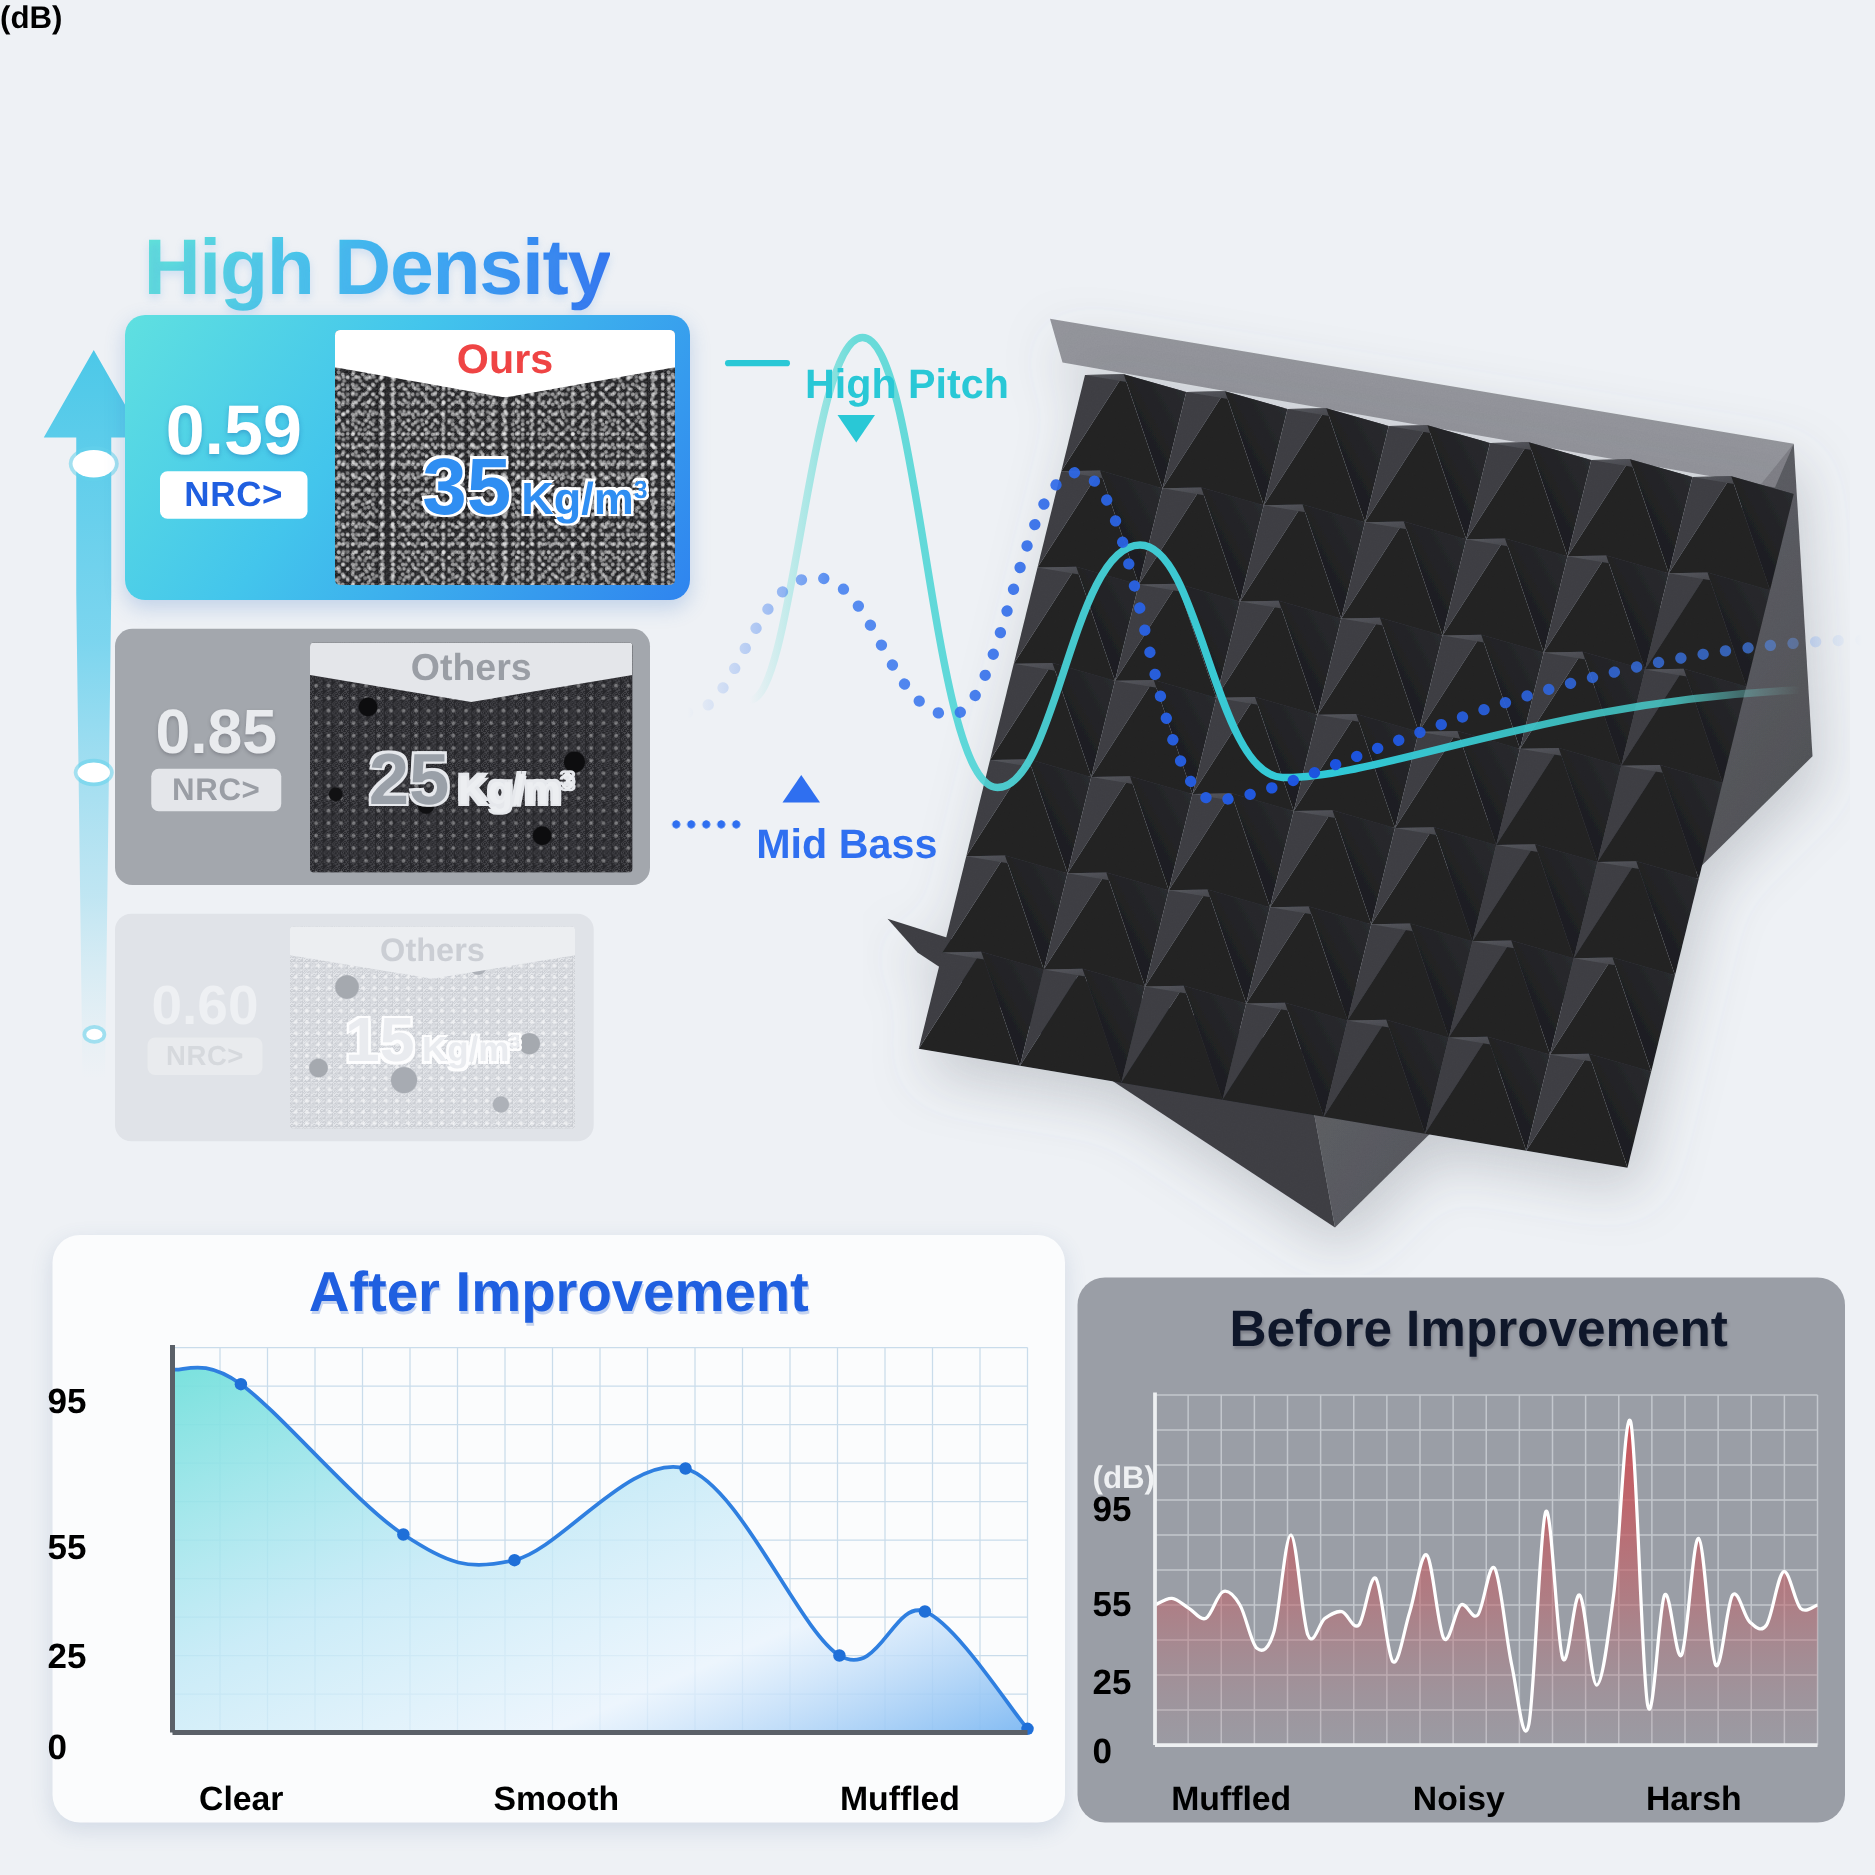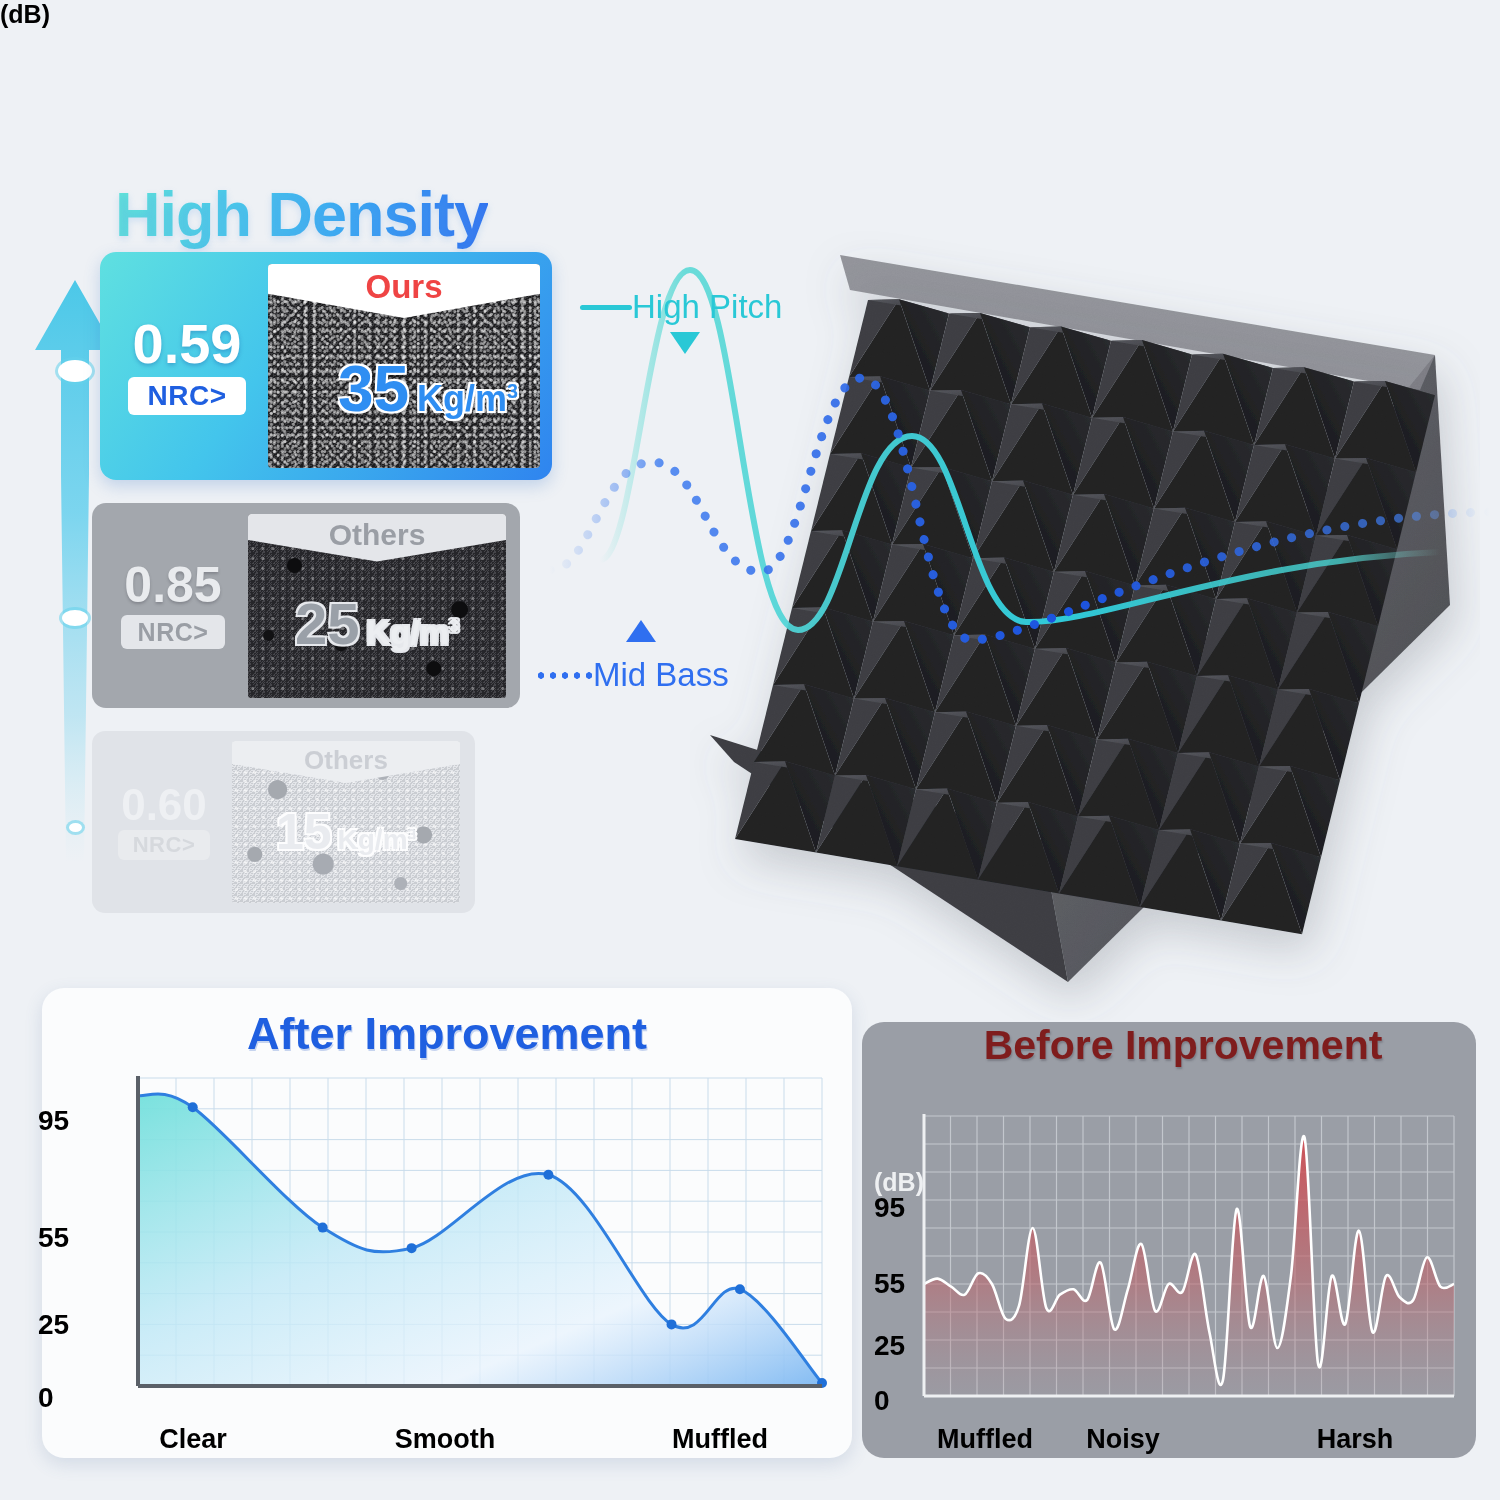--- a/index.html
+++ b/index.html
@@ -142,21 +142,21 @@
       radial-gradient(circle at 50% 50%, rgba(255,255,255,.6) 0 1px, transparent 2px),
       repeating-conic-gradient(from 0deg at 50% 50%, #c7cad0 0% 3%, #e4e6ea 3% 6%),
       #d3d6db;
     background-size:100% 100%,100% 100%,100% 100%,100% 100%,100% 100%,100% 100%,9px 9px,6px 6px,100% 100%;
   }
   #dcard-o15 .foam .banner { height:42px; background:#eceef1; color:#c9ccd2; font-size:26px; }
   #dcard-o15 .dens { top:62px; font-size:50px; color:#e9ebef; text-shadow:-2px -2px 0 #fff,2px -2px 0 #fff,-2px 2px 0 #fff,2px 2px 0 #fff; }
   #dcard-o15 .dens .unit { font-size:28px; margin-left:6px; }
 
   
-  .legend { position:absolute; display:flex; align-items:center; font-weight:normal; white-space:nowrap; }
+  .legend { position:absolute; display:flex; gap:12px; font-weight:bold; white-space:nowrap; }
   #legend-high-pitch { left:580px; top:288px; font-size:33px; color:#29c8d6; }
   #legend-high-pitch .dash { width:52px; height:5px; background:#29c8d6; border-radius:3px; }
   #legend-mid-bass { left:535px; top:656px; font-size:33px; color:#2f6ff0; }
   #legend-mid-bass .dots {
     width:58px; height:7px;
     background-image:radial-gradient(circle,#2f6ff0 0 3px,transparent 3.5px);
     background-size:12px 7px; background-repeat:repeat-x;
   }
 
   
@@ -173,22 +173,22 @@
   #chart-after .chart-title {
     text-align:center; padding-top:20px;
     font-size:45px; font-weight:bold; color:#1f5fe0;
     text-shadow:1px 2px 0 rgba(40,90,200,.25);
   }
   #chart-before {
     left:862px; top:1022px; width:614px; height:436px;
     background:#9a9ea6; border-radius:22px;
   }
   #chart-before .chart-title {
-    text-align:center; 
-    font-size:41px; font-weight:bold; color:#7f1d1d;
+    text-align:center; padding-top:18px;
+    font-size:41px; font-weight:bold; color:#0f172a;
     text-shadow:1px 2px 2px rgba(70,70,80,.35);
     margin-left:28px;
   }
   .yunit { position:absolute; font-size:25px; font-weight:bold; }
   .ytick { position:absolute; font-size:28px; font-weight:bold; text-align:right; }
   .xtick { position:absolute; font-size:27px; font-weight:bold; text-align:center; }
 </style>
 </head>
 <body>
 
@@ -652,16 +652,16 @@
       <line x1="62" y1="8" x2="62" y2="290" stroke="#eef0f2" stroke-width="3"></line>
       <line x1="62" y1="290" x2="592" y2="290" stroke="#eef0f2" stroke-width="3"></line>
     </svg>
   </div>
   <div class="yunit" style="left:874px;top:1168px;color:#eef0f2">(dB)</div>
   <div class="ytick" style="left:874px;top:1192px">95</div>
   <div class="ytick" style="left:874px;top:1268px">55</div>
   <div class="ytick" style="left:874px;top:1330px">25</div>
   <div class="ytick" style="left:874px;top:1385px">0</div>
   <div class="xtick" style="left:910px;top:1424px;width:150px">Muffled</div>
-  <div class="xtick" style="left:1053px;top:1424px;width:140px">Noisy</div>
+  <div class="xtick" style="left:1097px;top:1424px;width:140px">Noisy</div>
   <div class="xtick" style="left:1285px;top:1424px;width:140px">Harsh</div>
 
 </div>
 
 </body></html>

